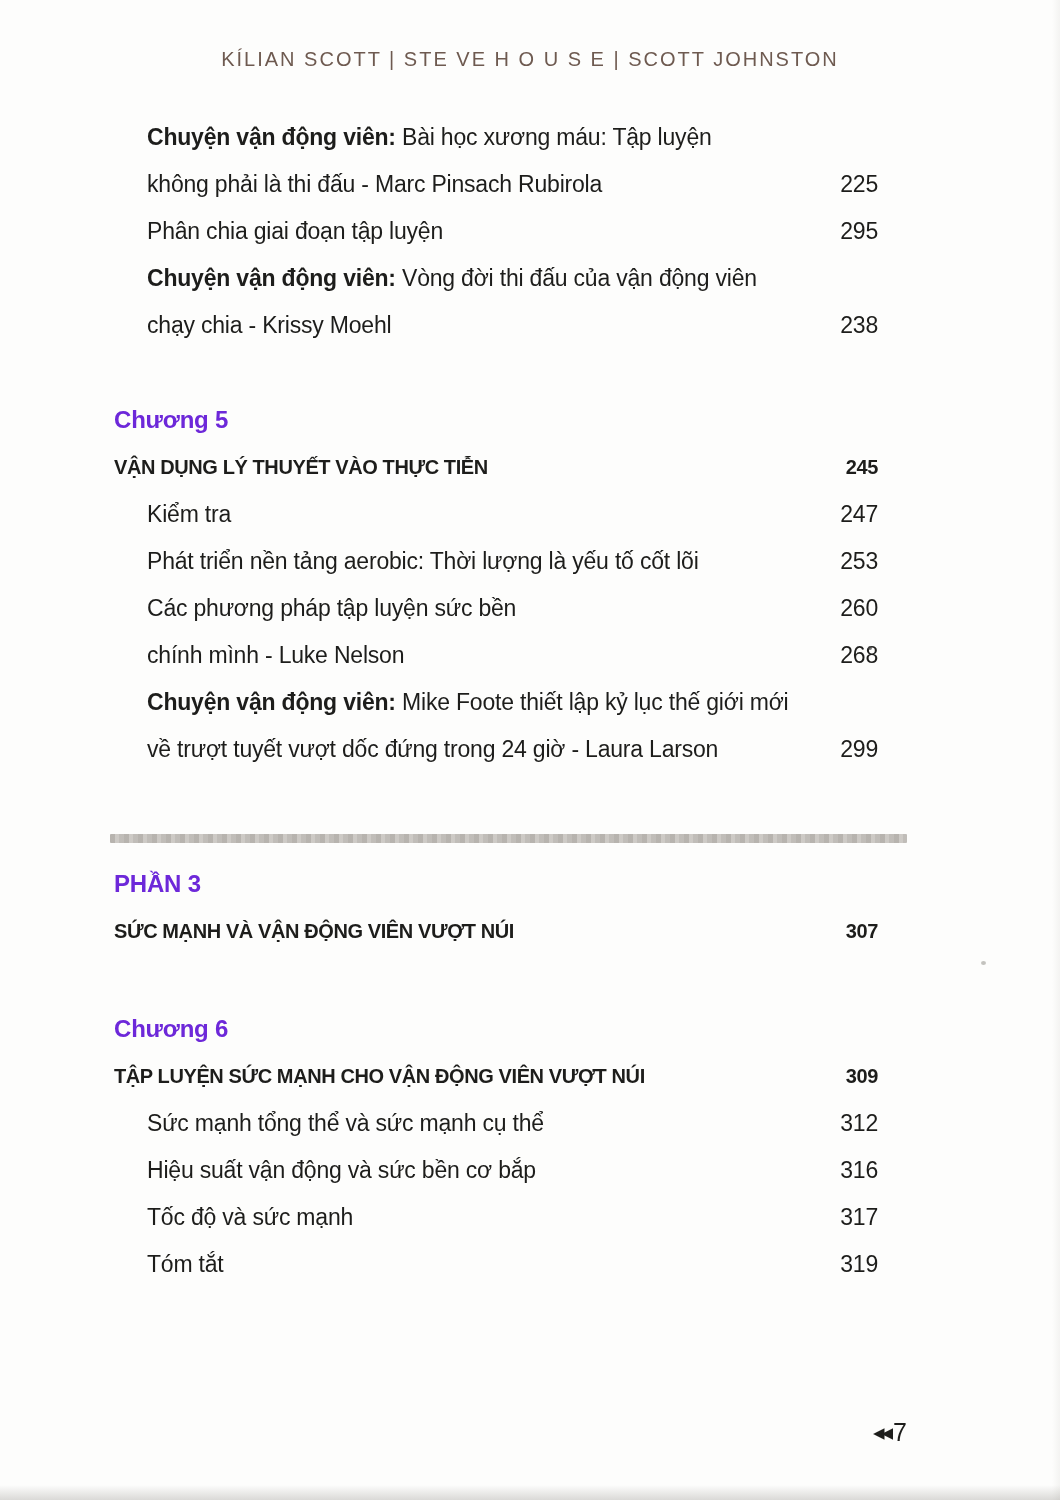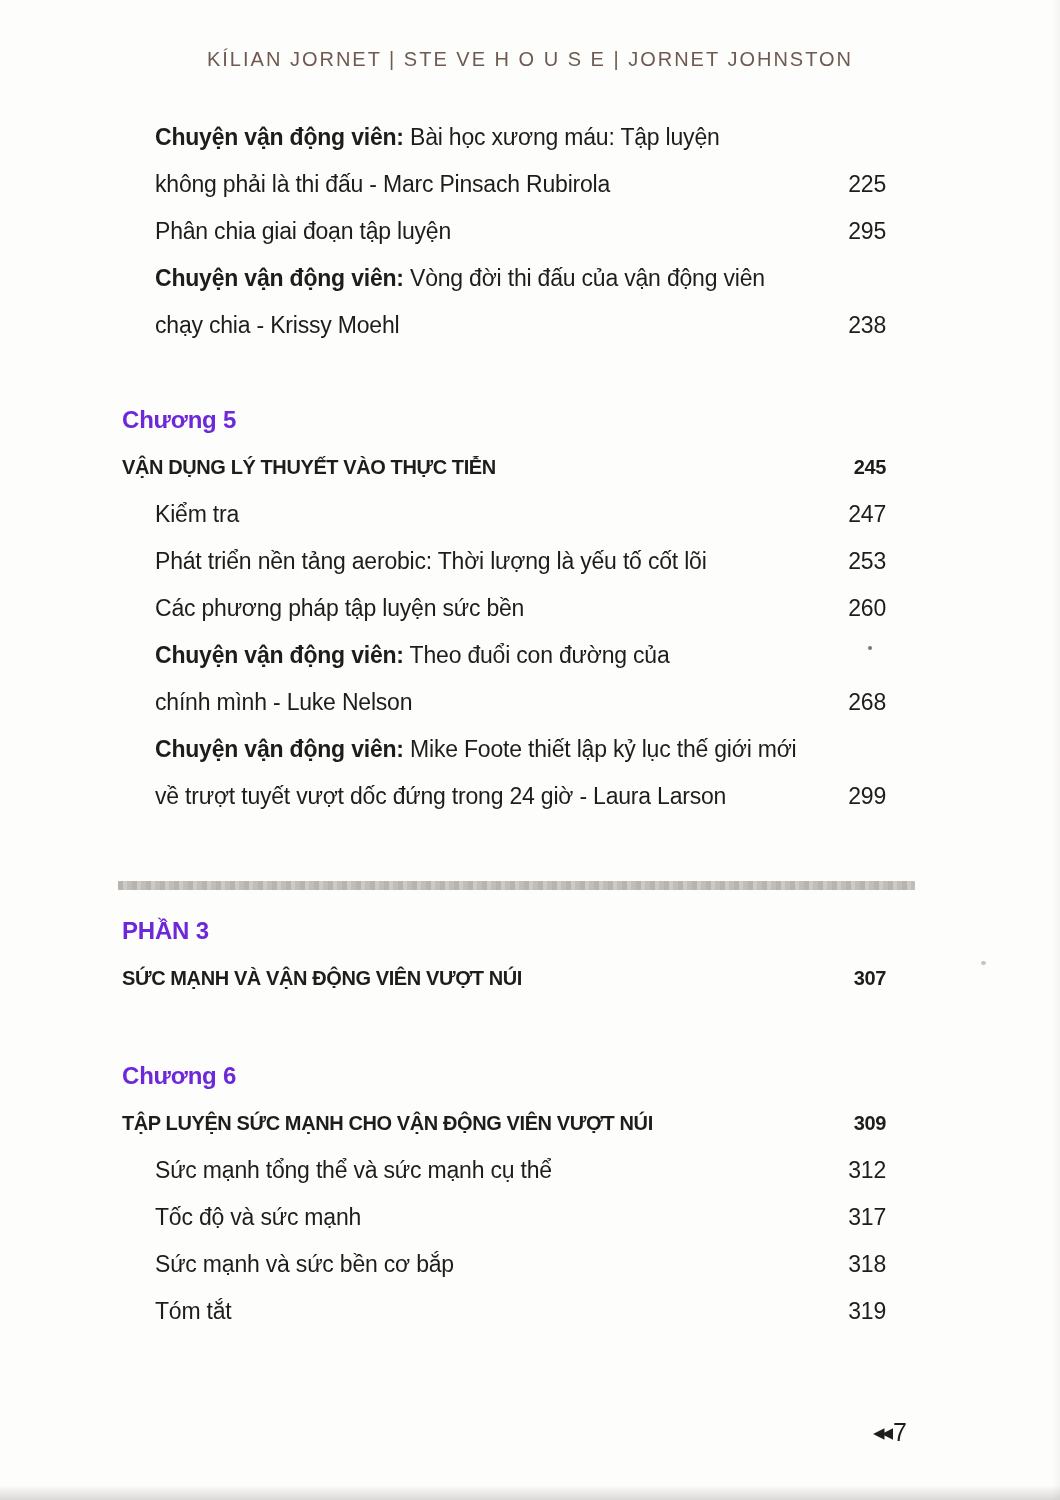--- a/index.html
+++ b/index.html
@@ -13,21 +13,21 @@
   }
   .running-header{
     position:absolute;top:48px;left:0;width:1060px;
     text-align:center;
     font-size:20px;
     letter-spacing:2px;
     color:#6e5a50;
   }
   .toc{
     position:absolute;
-    left:122px;top:122px;
+    left:114px;top:122px;
     width:764px;
   }
   .row{
     display:flex;
     justify-content:space-between;
     align-items:flex-start;
     height:47px;
     font-size:23px;
     line-height:30px;
     letter-spacing:-0.2px;
@@ -102,21 +102,21 @@
   }
   .right-edge{
     position:absolute;
     top:0;right:0;width:8px;height:100%;
     background:linear-gradient(to right, rgba(0,0,0,0), rgba(120,115,108,0.07));
   }
 </style>
 </head>
 <body>
 
-<div class="running-header">KÍLIAN JORNET | STE VE H O U S E | JORNET JOHNSTON</div>
+<div class="running-header">KÍLIAN SCOTT | STE VE H O U S E | SCOTT JOHNSTON</div>
 
 <div class="toc" id="toc">
     <div class="row ind">
       <span class="title"><span class="bold-prefix">Chuyện vận động viên:</span> Bài học xương máu: Tập luyện</span>
       <span class="page"></span>
     </div>
     <div class="row ind">
       <span class="title">không phải là thi đấu - Marc Pinsach Rubirola</span>
       <span class="page">225</span>
     </div>
@@ -145,24 +145,20 @@
       <span class="title">Kiểm tra</span>
       <span class="page">247</span>
     </div>
     <div class="row ind">
       <span class="title">Phát triển nền tảng aerobic: Thời lượng là yếu tố cốt lõi</span>
       <span class="page">253</span>
     </div>
     <div class="row ind">
       <span class="title">Các phương pháp tập luyện sức bền</span>
       <span class="page">260</span>
-    </div>
-    <div class="row ind">
-      <span class="title"><span class="bold-prefix">Chuyện vận động viên:</span> Theo đuổi con đường của</span>
-      <span class="page"></span>
     </div>
     <div class="row ind">
       <span class="title">chính mình - Luke Nelson</span>
       <span class="page">268</span>
     </div>
     <div class="row ind">
       <span class="title"><span class="bold-prefix">Chuyện vận động viên:</span> Mike Foote thiết lập kỷ lục thế giới mới</span>
       <span class="page"></span>
     </div>
     <div class="row ind">
@@ -187,26 +183,26 @@
     </div>
     <div class="row chapter-title">
       <span class="title">TẬP LUYỆN SỨC MẠNH CHO VẬN ĐỘNG VIÊN VƯỢT NÚI</span>
       <span class="page">309</span>
     </div>
     <div class="row ind">
       <span class="title">Sức mạnh tổng thể và sức mạnh cụ thể</span>
       <span class="page">312</span>
     </div>
     <div class="row ind">
+      <span class="title">Hiệu suất vận động và sức bền cơ bắp</span>
+      <span class="page">316</span>
+    </div>
+    <div class="row ind">
       <span class="title">Tốc độ và sức mạnh</span>
       <span class="page">317</span>
-    </div>
-    <div class="row ind">
-      <span class="title">Sức mạnh và sức bền cơ bắp</span>
-      <span class="page">318</span>
     </div>
     <div class="row ind">
       <span class="title">Tóm tắt</span>
       <span class="page">319</span>
     </div>
   </div>
 
 <div class="dot-artifact"></div>
 <div class="speck"></div>
 

